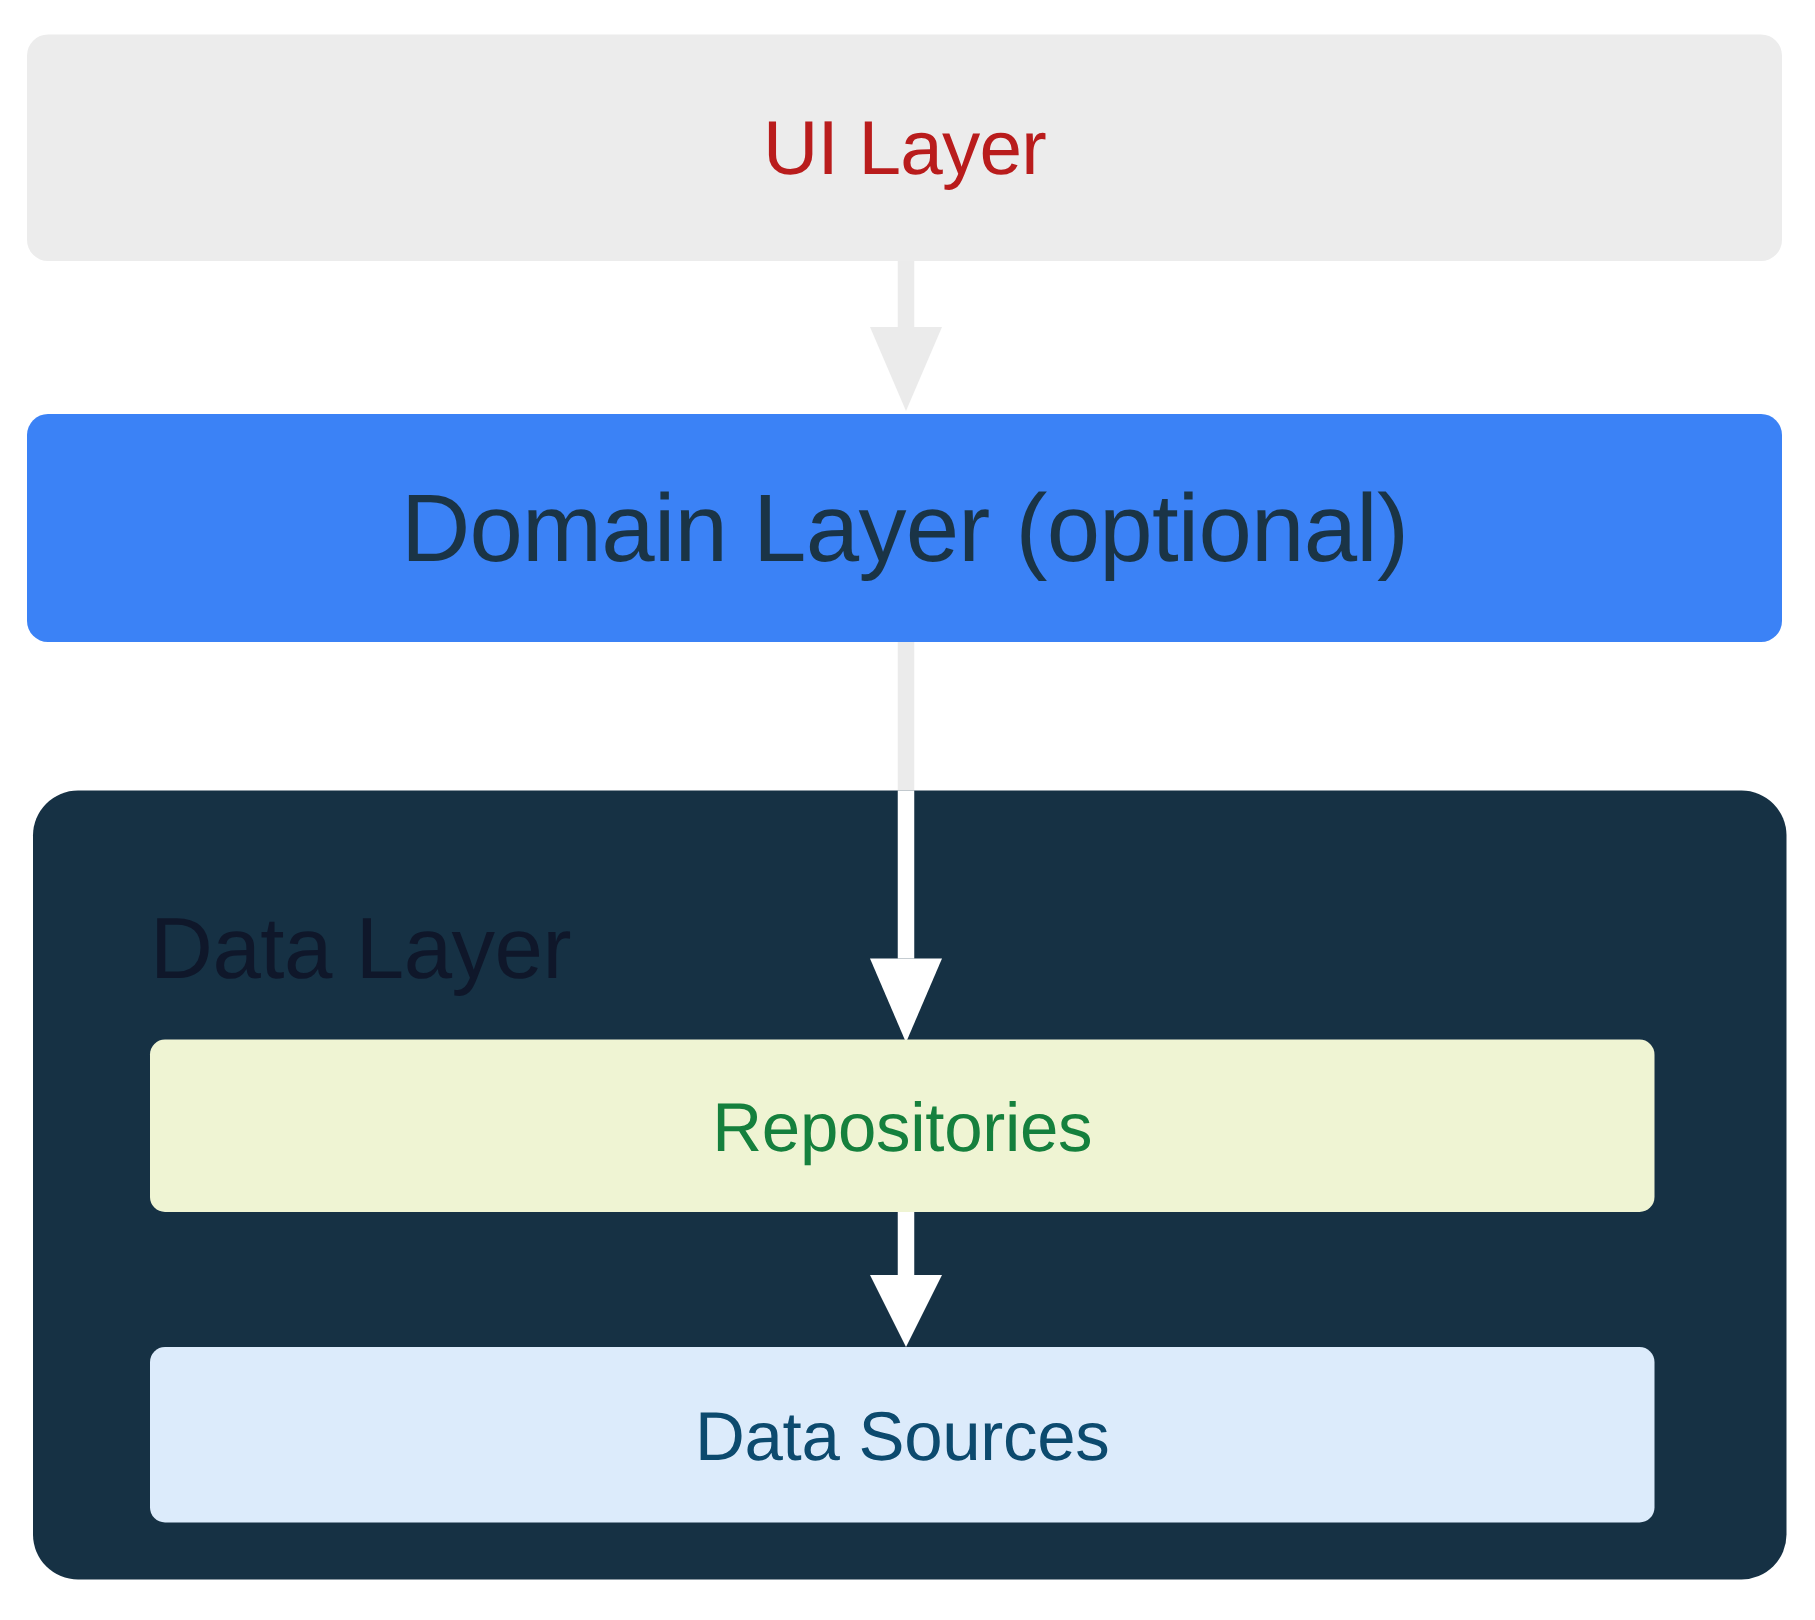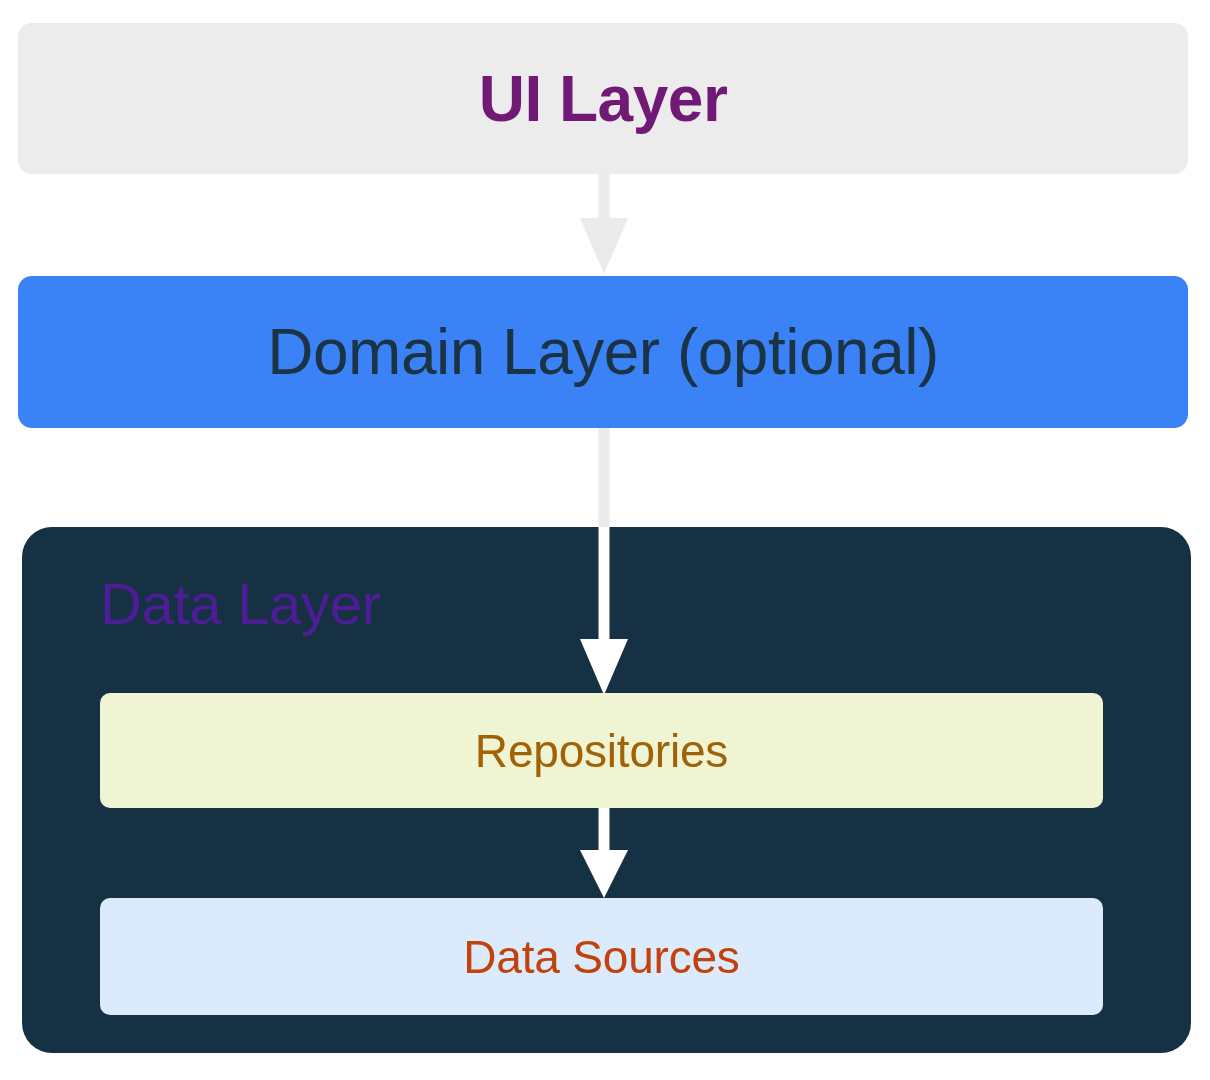--- a/index.html
+++ b/index.html
@@ -38,23 +38,23 @@
   
   #ui-layer {
     left: 18px;
     top: 23px;
     width: 1170px;
     height: 151px;
     background: #ECECEC;
     border-radius: 14px;
   }
   #ui-layer .box-label {
-    color: #701a75;
-    font-size: 64px;
-    font-weight: 700;
+    color: #b91c1c;
+    font-size: 51px;
+    font-weight: 400;
     letter-spacing: -0.5px;
   }
 
   
   #domain-layer {
     left: 18px;
     top: 276px;
     width: 1170px;
     height: 152px;
     background: #3b82f6;
@@ -76,56 +76,56 @@
     height: 526px;
     background: #16314492;
     background: #163144;
     border-radius: 30px;
     box-sizing: border-box;
     display: block;
   }
   #data-layer-title {
     position: absolute;
     left: 100px;
-    top: 575px;
-    color: #4c1d95;
+    top: 604px;
+    color: #0f172a;
     font-size: 58px;
     font-weight: 400;
     line-height: 1;
     letter-spacing: -0.3px;
     white-space: nowrap;
   }
 
   
   #repositories-box {
     left: 100px;
     top: 693px;
     width: 1003px;
     height: 115px;
     background: #EFF4D3;
     border-radius: 10px;
   }
   #repositories-box .box-label {
-    color: #a16207;
+    color: #15803d;
     font-size: 46px;
     font-weight: 400;
     letter-spacing: -0.2px;
   }
 
   
   #data-sources-box {
     left: 100px;
     top: 898px;
     width: 1003px;
     height: 117px;
     background: #DCEBFB;
     border-radius: 10px;
   }
   #data-sources-box .box-label {
-    color: #c2410c;
+    color: #0c4a6e;
     font-size: 46px;
     font-weight: 400;
     letter-spacing: -0.2px;
   }
 
   
   .arrow {
     position: absolute;
     pointer-events: none;
   }

